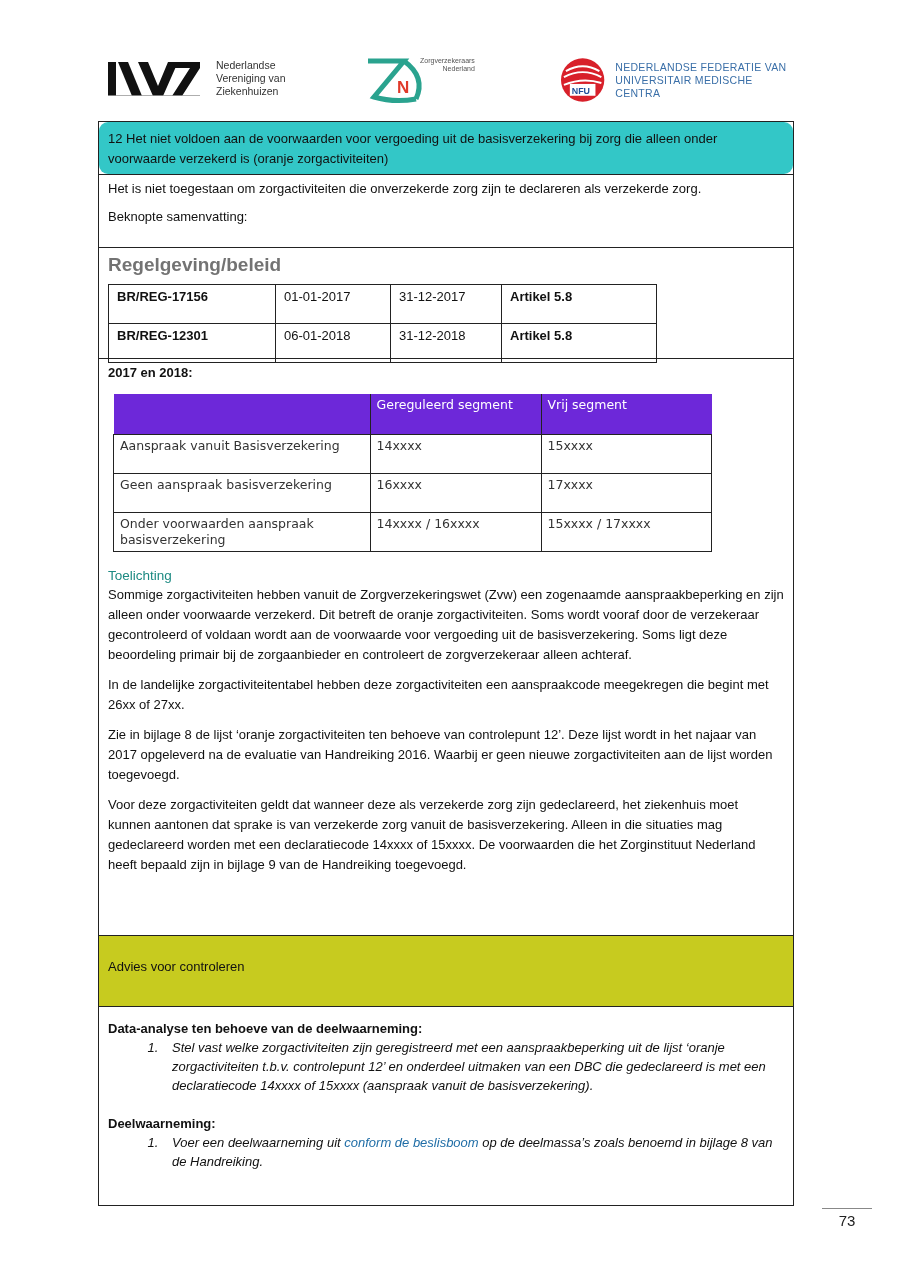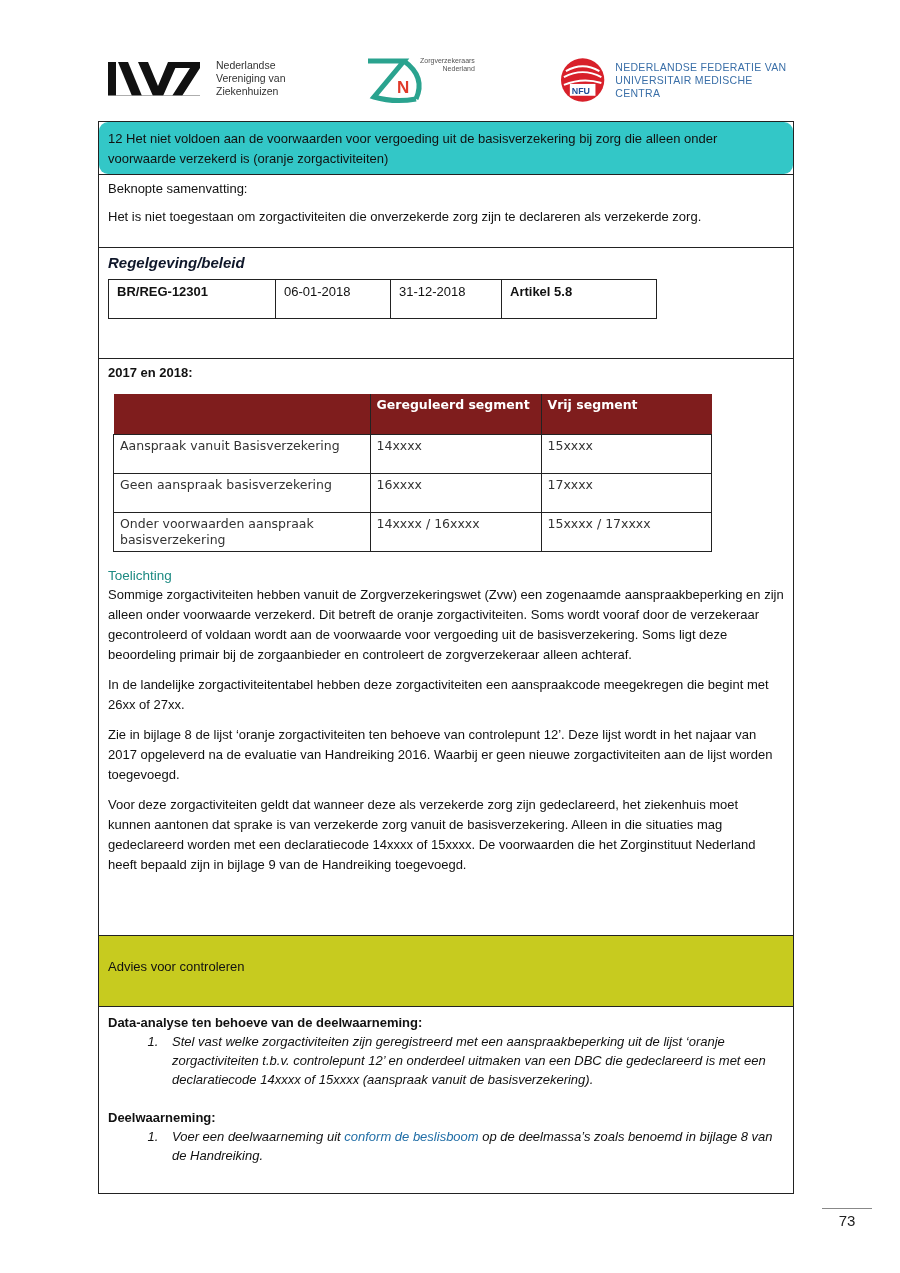--- a/index.html
+++ b/index.html
@@ -18,39 +18,39 @@
   .nfu-text { margin-left:10px; font-size:10.5px; line-height:13px; color:#3a6fa8; letter-spacing:0.3px; }
 
   
   .box { position:absolute; left:98px; top:121px; width:694px; border:1.5px solid #222; }
   .row { border-top:1.5px solid #222; position:relative; }
   .row:first-child { border-top:none; }
   .title-row { background:#33c7c7; padding:7px 9px 7px 9px; font-size:13px; line-height:20px; height:38px;border-radius:9px; }
   .summary-row { padding:5px 9px; font-size:13px; line-height:18px; height:62px; }
   .summary-row p { margin:0 0 10px 0; }
   .reg-row { padding:6px 9px 6px 9px; height:98px; }
-  .section-italic { color:#0f172a; font-style:italic; font-size:15px; font-weight:bold; margin:0 0 8px 0; }
+  .section-italic { color:#737373; font-size:19px; font-weight:bold; margin:0 0 8px 0; }
   table.reg { border-collapse:collapse; font-size:13px; }
   table.reg td { border:1.5px solid #222; height:30px; vertical-align:top; padding:4px 8px; }
   table.reg td.c1 { width:150px; font-weight:bold; }
   table.reg td.c2 { width:98px; }
   table.reg td.c3 { width:94px; }
   table.reg td.c4 { width:138px; font-weight:bold; }
 
   .main-row { padding:6px 9px 10px 9px; height:560px; }
   .year-label { font-weight:bold; font-size:13px; margin:0 0 14px 0; }
   table.seg { border-collapse:collapse; margin-left:5px; font-family:"DejaVu Sans", sans-serif; font-size:12.5px; }
-  table.seg th { background:#7f1d1d; color:#fff; text-align:left; font-weight:bold; padding:3px 6px; vertical-align:top; line-height:16px; height:34px; border-right:1px solid #222; }
+  table.seg th { background:#6d28d9; color:#fff; text-align:left; font-weight:normal; padding:3px 6px; vertical-align:top; line-height:16px; height:34px; border-right:1px solid #222; }
   table.seg td { border:1px solid #222; padding:3px 6px; vertical-align:top; line-height:16px; color:#333; height:32px; }
   table.seg .w1 { width:244px; } table.seg .w2 { width:158px; } table.seg .w3 { width:158px; }
   .toel-title { color:#1d8a82; font-size:13.5px; margin:16px 0 2px 0; }
   .para { font-size:13px; line-height:20px; margin:0 0 10px 0; }
 
   .advies-row { background:#c7cb1f; padding:23px 9px; font-size:13px; height:24px; }
-  .data-row { padding:6px 9px; height:174px; font-size:13px; line-height:19px; }
+  .data-row { padding:12px 9px; height:174px; font-size:13px; line-height:19px; }
   .bold { font-weight:bold; }
   ol { margin:0; padding-left:54px; }
   ol li { padding-left:10px;font-style:italic; }
   .link { color:#1f6da6; }
 
   .pageline { position:absolute; left:822px; top:1208px; width:50px; border-top:1px solid #888; }
   .pagenum { position:absolute; left:822px; top:1212px; width:50px; text-align:center; font-size:15px; color:#222; }
 </style>
 </head>
 <body>
@@ -98,28 +98,34 @@
         <div>NEDERLANDSE FEDERATIE VAN</div>
         <div>UNIVERSITAIR MEDISCHE CENTRA</div>
       </div>
     </div>
   </div>
 
   <div class="box">
     <div class="row title-row">12 Het niet voldoen aan de voorwaarden voor vergoeding uit de basisverzekering bij zorg die alleen onder voorwaarde verzekerd is (oranje zorgactiviteiten)</div>
 
     <div class="row summary-row">
+      <p>Het is niet toegestaan om zorgactiviteiten die onverzekerde zorg zijn te declareren als verzekerde zorg.</p>
       <p>Beknopte samenvatting:</p>
-      <p>Het is niet toegestaan om zorgactiviteiten die onverzekerde zorg zijn te declareren als verzekerde zorg.</p>
     </div>
 
     <div class="row reg-row">
       <p class="section-italic">Regelgeving/beleid</p>
       <table class="reg">
         <tbody id="reg-body">
+            <tr>
+              <td class="c1">BR/REG-17156</td>
+              <td class="c2">01-01-2017</td>
+              <td class="c3">31-12-2017</td>
+              <td class="c4">Artikel 5.8</td>
+            </tr>
             <tr>
               <td class="c1">BR/REG-12301</td>
               <td class="c2">06-01-2018</td>
               <td class="c3">31-12-2018</td>
               <td class="c4">Artikel 5.8</td>
             </tr>
           </tbody>
       </table>
     </div>
 

